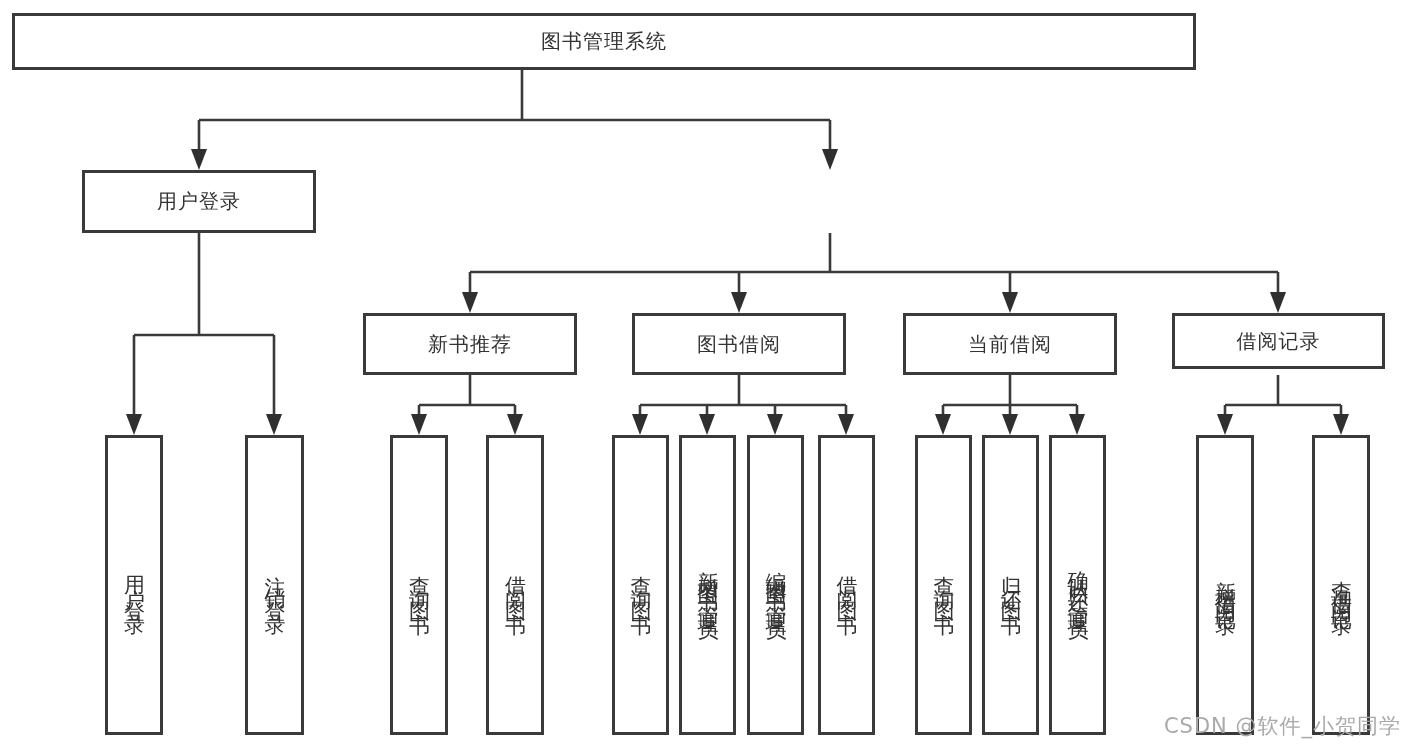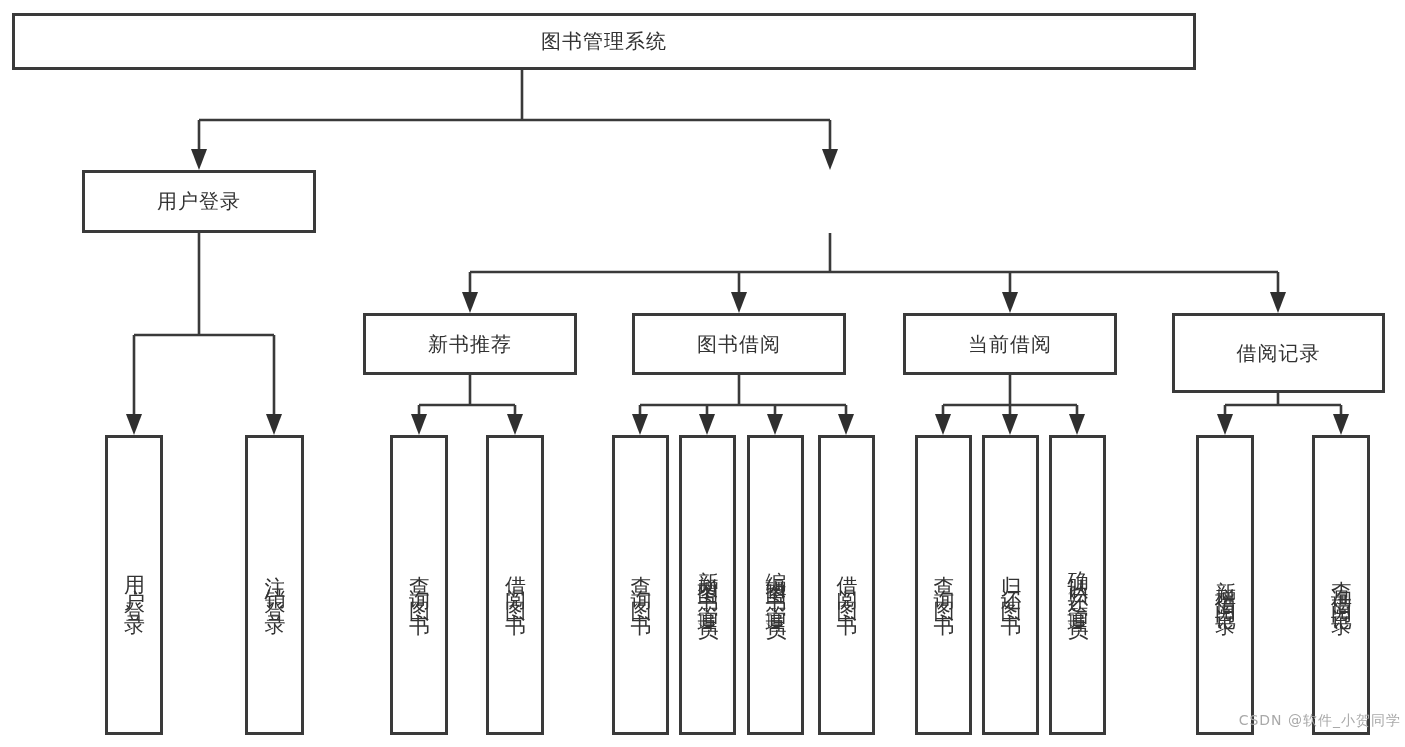--- a/index.html
+++ b/index.html
@@ -44,21 +44,21 @@
     white-space: nowrap;
   }
   .box.v .vtxt.tight {
     letter-spacing: 7px;
   }
   #watermark {
     position: absolute;
     top: 712px;
     right: 4px;
     z-index: 6;
-    font-size: 14px;
+    font-size: 21px;
     color: #a9a9a9;
     letter-spacing: 1px;
     pointer-events: none;
   }
 </style>
 </head>
 <body>
 
 <div id="canvas">
 
@@ -112,21 +112,21 @@
 
   <div class="box h" style="left:632px; top:313px; width:214px; height:62px">
     <span>图书借阅</span>
   </div>
   <div class="box h" style="left:363px; top:313px; width:214px; height:62px">
     <span>新书推荐</span>
   </div>
   <div class="box h" style="left:903px; top:313px; width:214px; height:62px">
     <span>当前借阅</span>
   </div>
-  <div class="box h" style="left:1172px; top:313px; width:213px; height:80px">
+  <div class="box h" style="left:1172px; top:313px; width:213px; height:56px">
     <span>借阅记录</span>
   </div>
 
   <div class="box v" style="left:105px; width:58px">
     <span class="vtxt">用户登录</span>
   </div>
   <div class="box v" style="left:245px; width:59px">
     <span class="vtxt">注销登录</span>
   </div>
 

